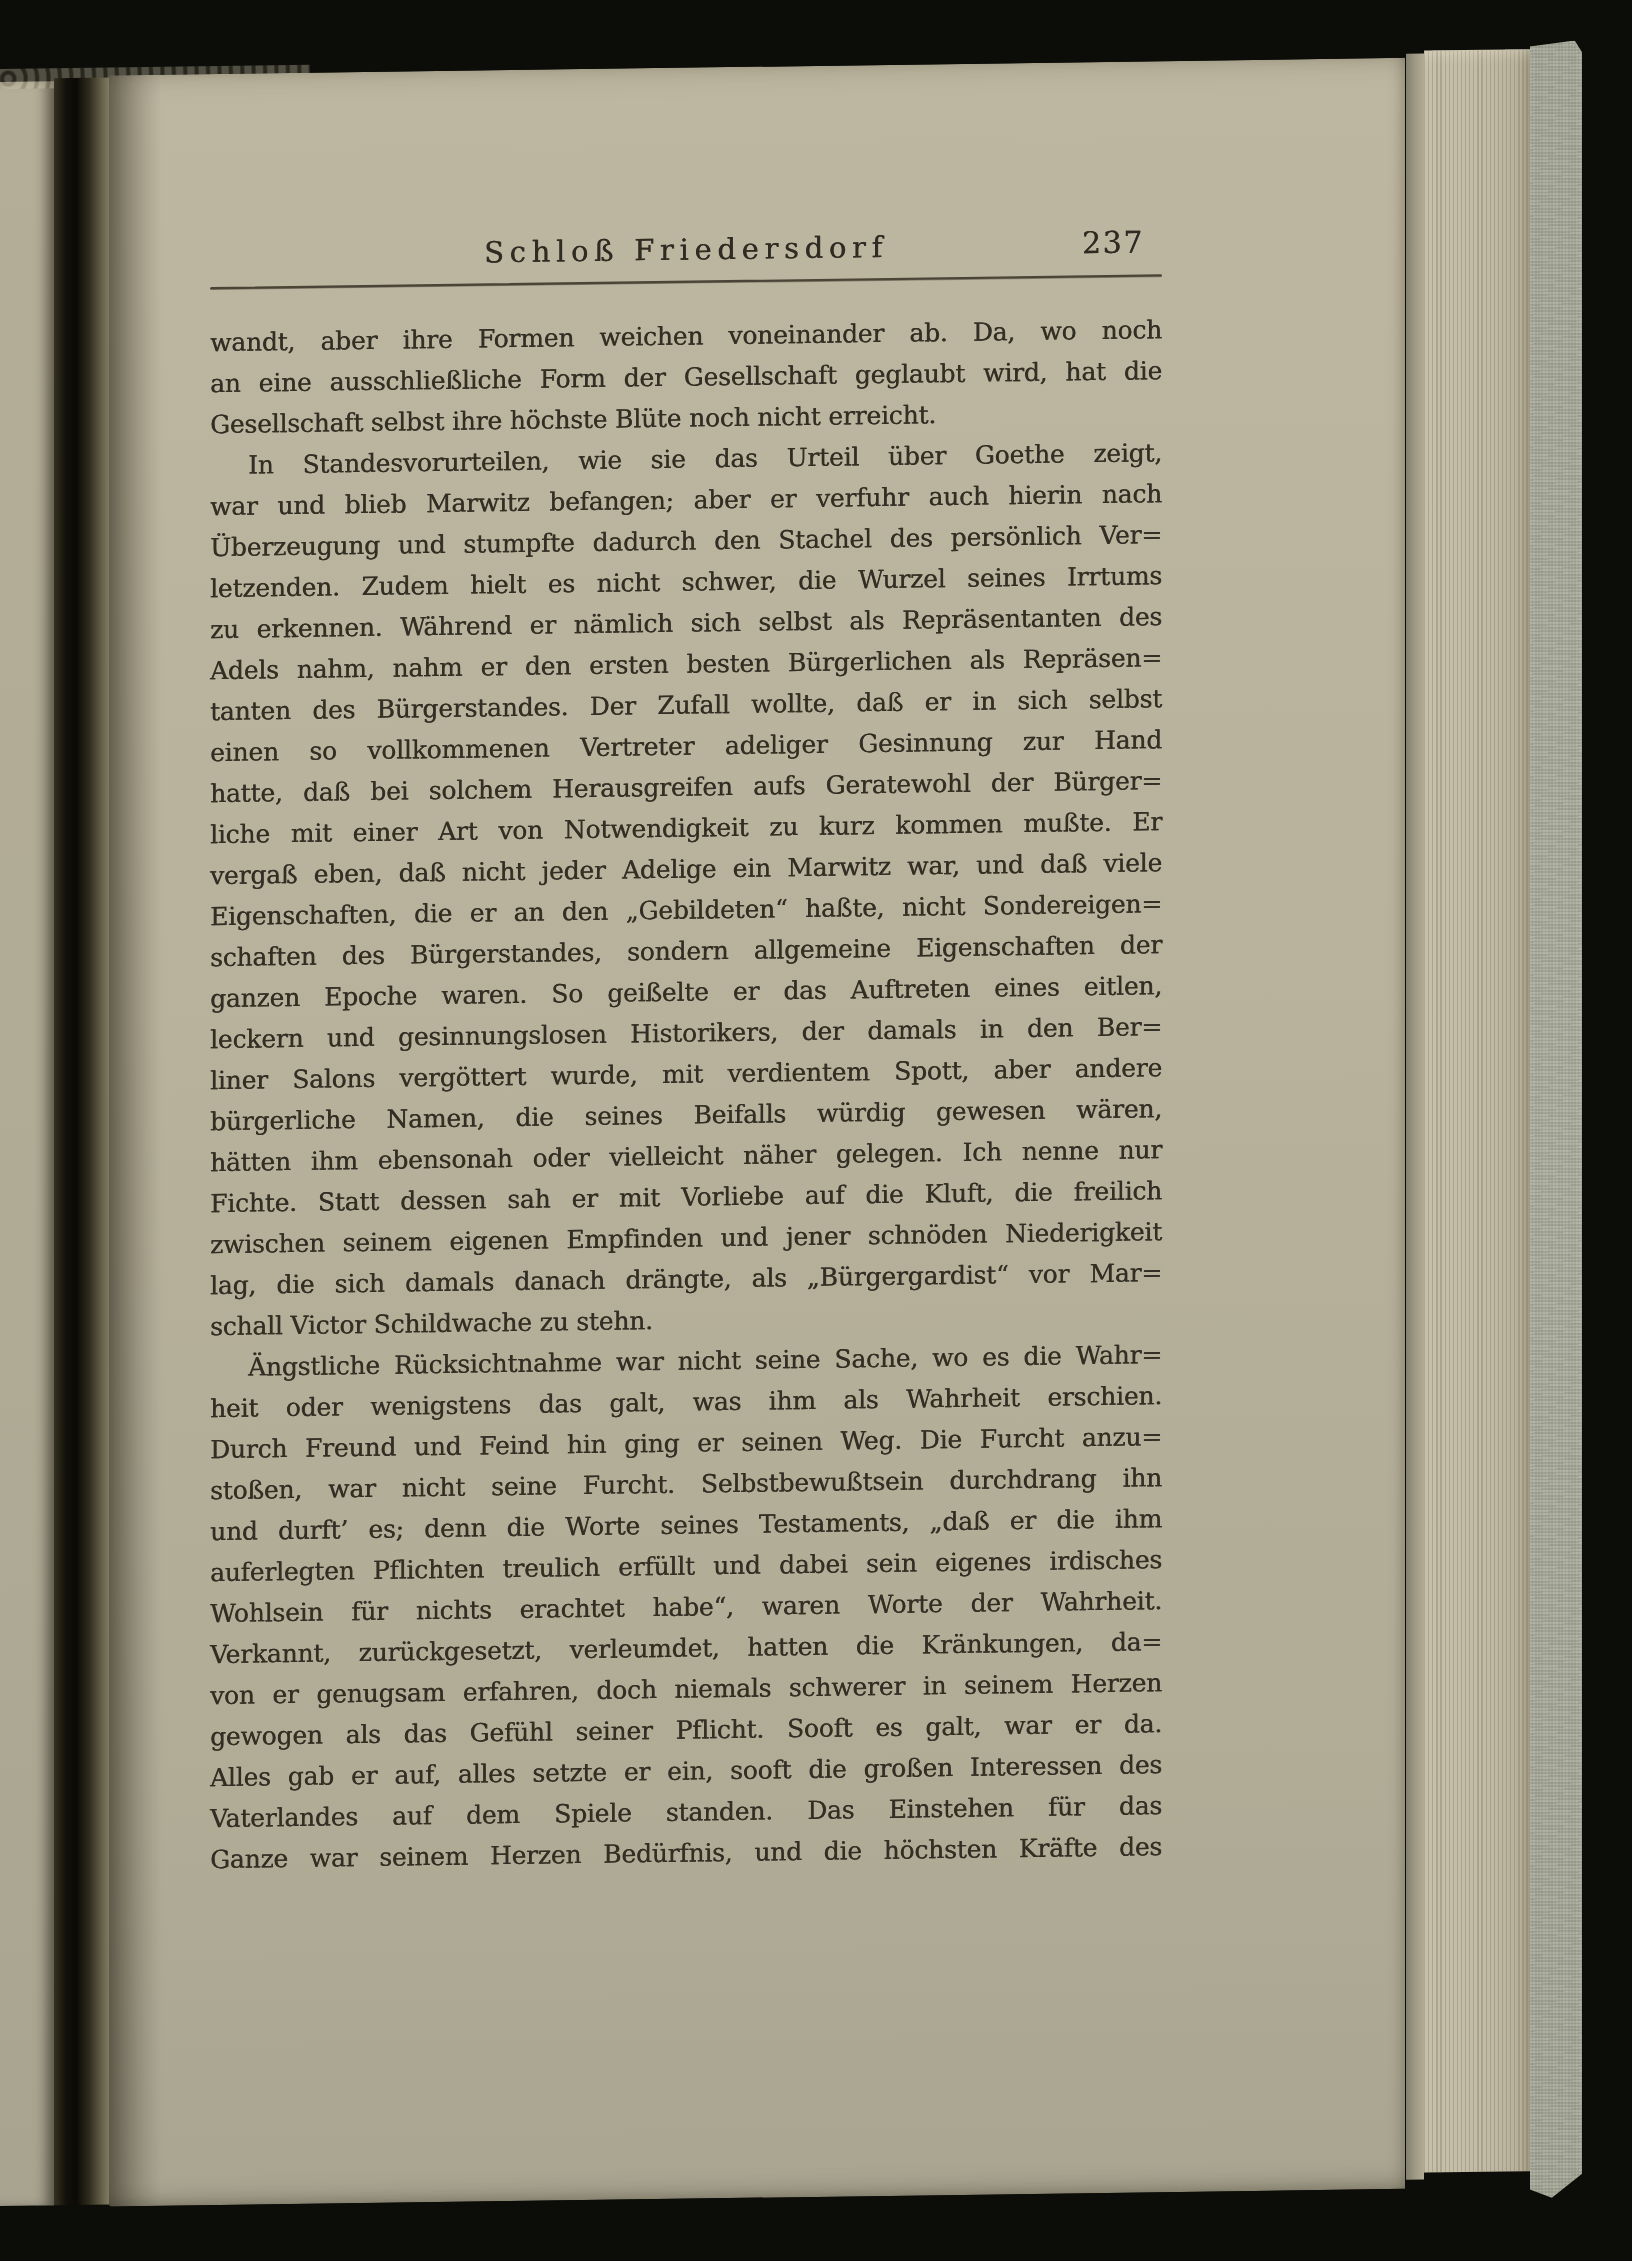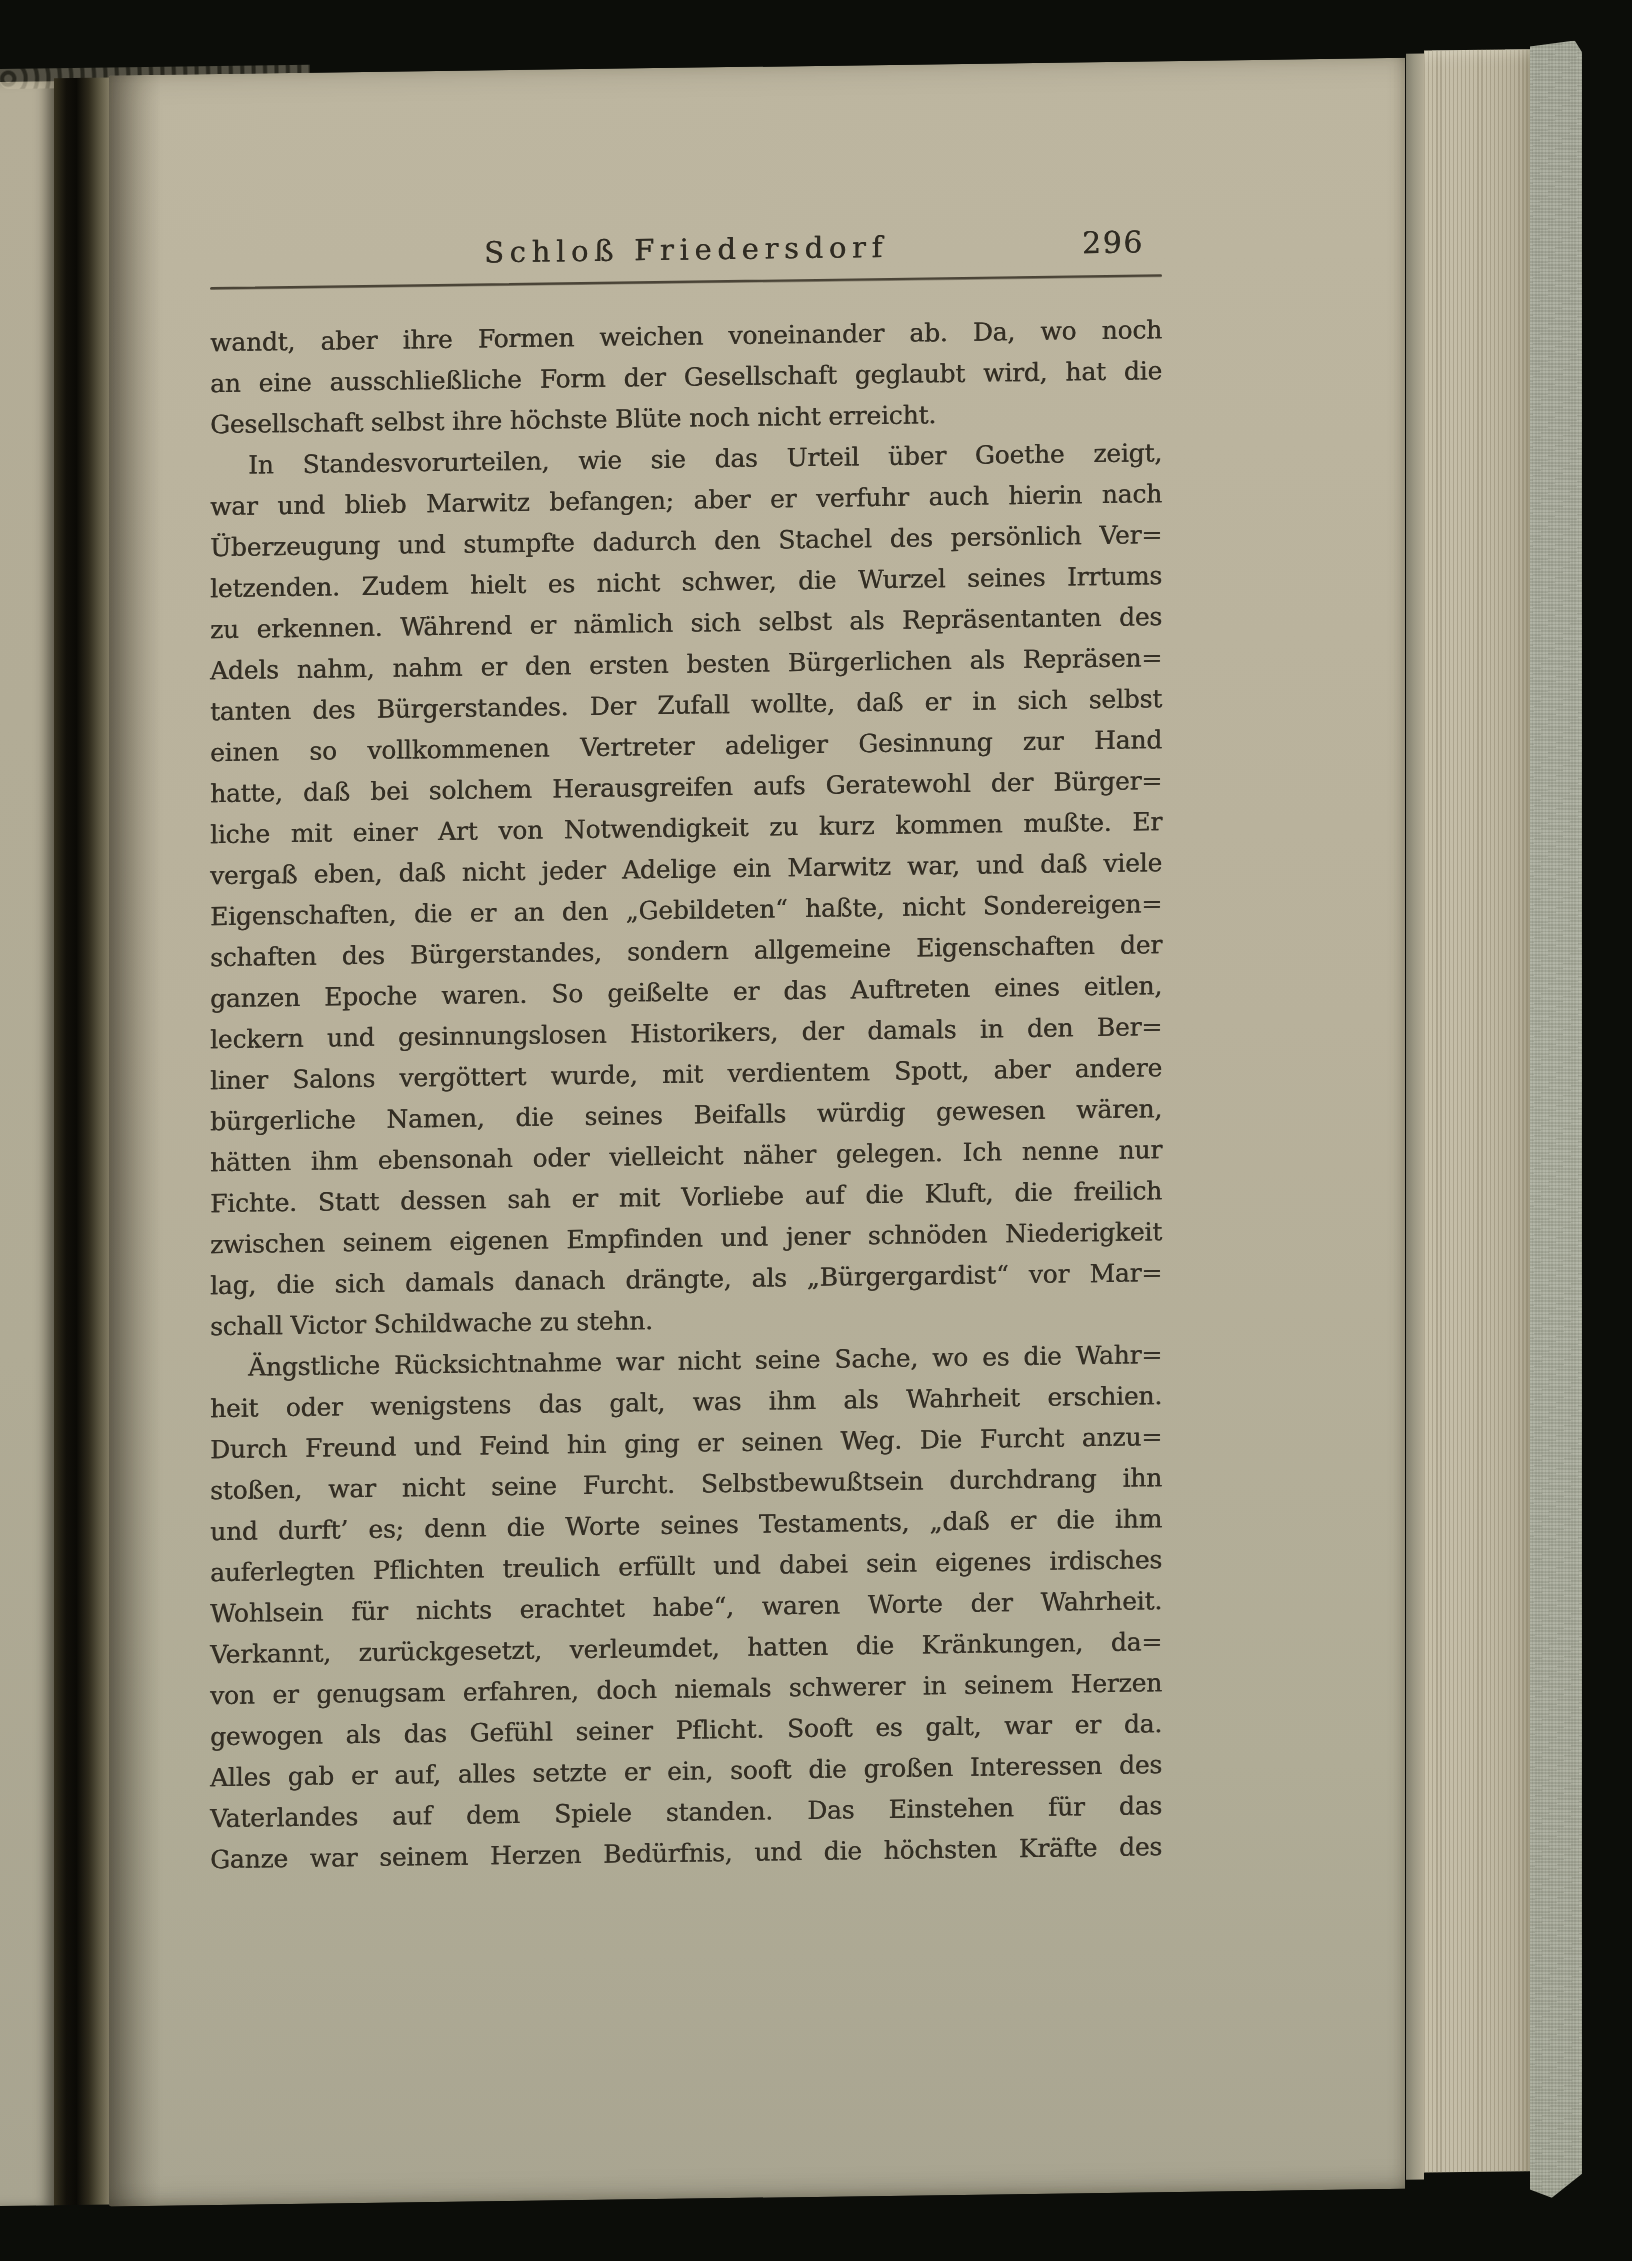--- a/index.html
+++ b/index.html
@@ -160,21 +160,21 @@
 
   <div class="facing-page"></div>
   <div class="head-texture"></div>
   <div class="gutter"></div>
 
   <div class="page">
     <div class="text-block">
 
       <div class="header-row">
         <div class="running-header">Schloß Friedersdorf</div>
-        <div class="page-number">296</div>
+        <div class="page-number">237</div>
       </div>
 
       <div class="header-rule"></div>
 
       <div class="lines">
           <div class="line">wandt, aber ihre Formen weichen voneinander ab. Da, wo noch</div>
           <div class="line">an eine ausschließliche Form der Gesellschaft geglaubt wird, hat die</div>
           <div class="line end">Gesellschaft selbst ihre höchste Blüte noch nicht erreicht.</div>
           <div class="line indent">In Standesvorurteilen, wie sie das Urteil über Goethe zeigt,</div>
           <div class="line">war und blieb Marwitz befangen; aber er verfuhr auch hierin nach</div>

